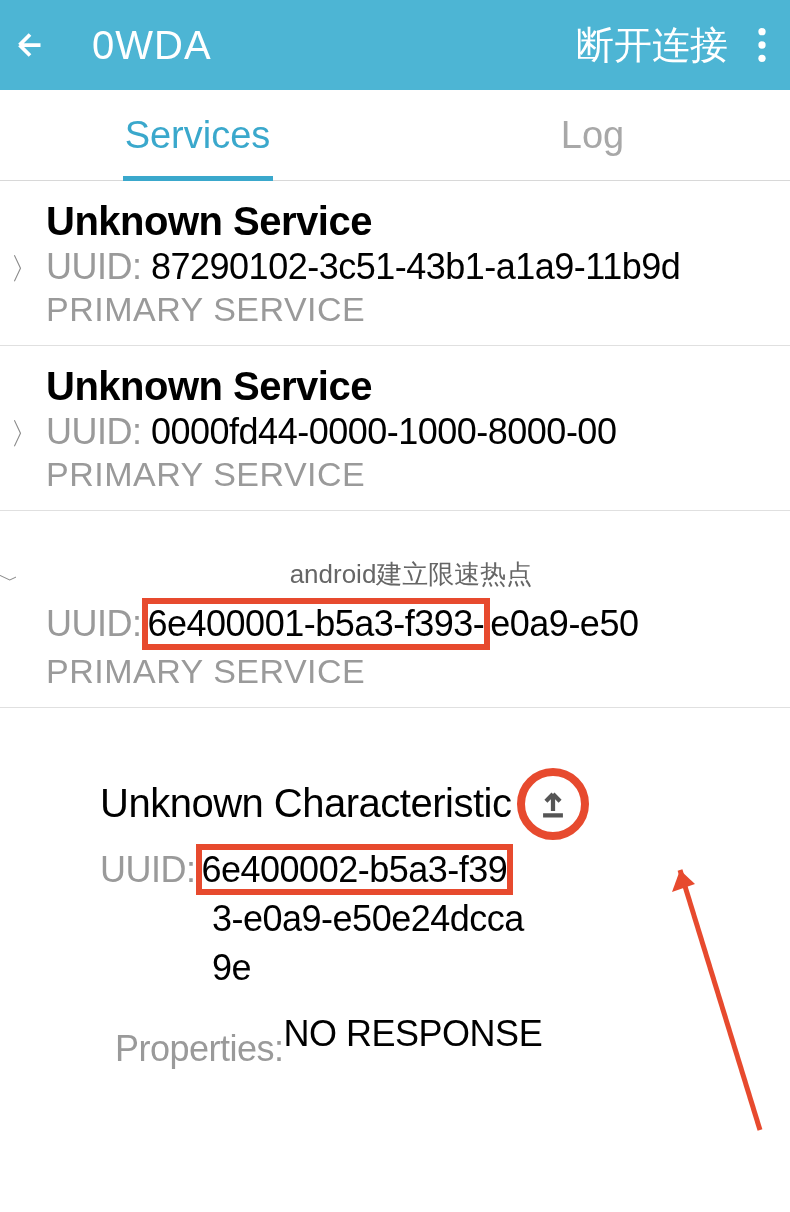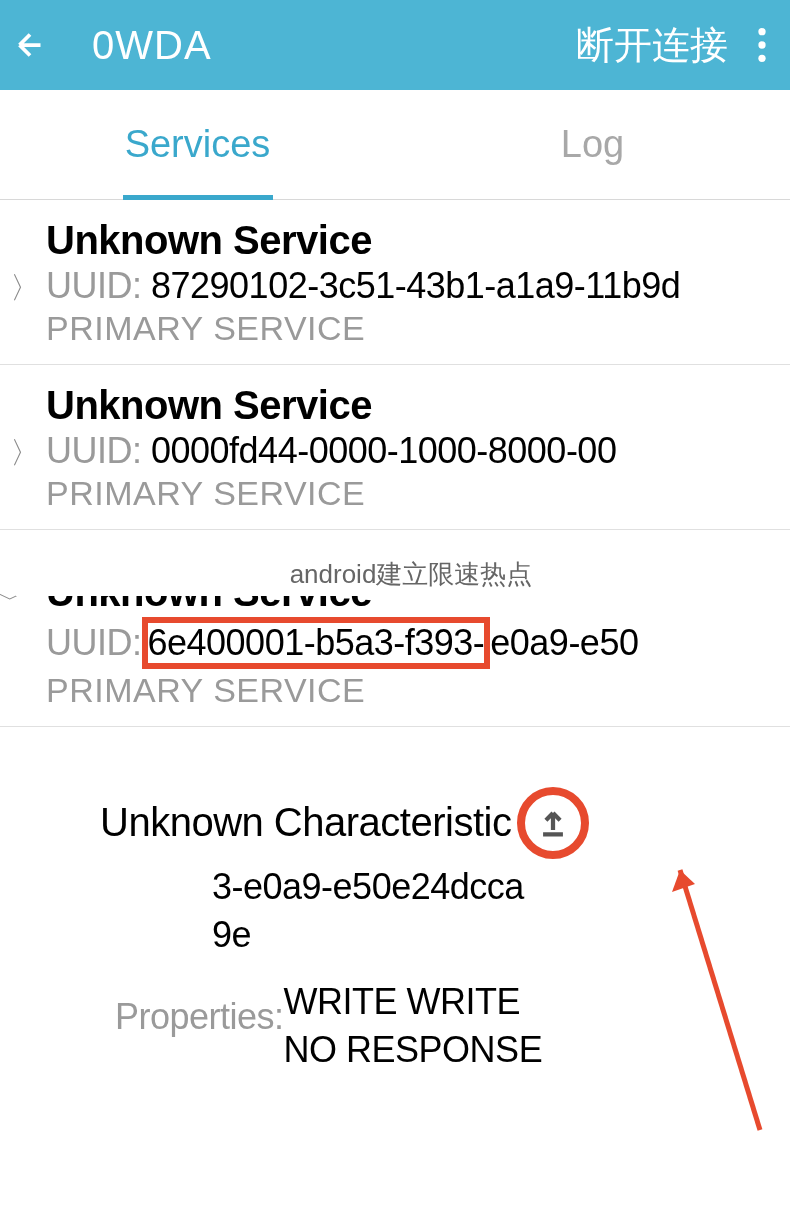--- a/index.html
+++ b/index.html
@@ -48,21 +48,21 @@
       width: 40px;
       height: 44px;
       display: flex;
       align-items: center;
       justify-content: center;
       cursor: pointer;
     }
     .tabs {
       display: flex;
       border-bottom: 1px solid #d8d8d8;
-      height: 110px;
+      height: 91px;
     }
     .tab {
       flex: 1;
       display: flex;
       align-items: center;
       justify-content: center;
       font-size: 38px;
       color: #a8a8a8;
       cursor: pointer;
       position: relative;
@@ -267,27 +267,29 @@
 <div class="characteristic">
   <div class="char-title-row">
     <span class="char-name">Unknown Characteristic</span>
     <span class="upload-circle">
       <svg width="34" height="34" viewBox="0 0 24 24" fill="none" stroke="#555" stroke-width="3">
         <path d="M12 17V5M12 5L7 10M12 5L17 10M5 20H19"></path>
       </svg>
     </span>
   </div>
   <div class="char-uuid-block">
+    <div class="char-uuid-line1">
+      <span class="uuid-label">UUID:</span><span class="highlight-box">6e400002-b5a3-f39</span>
+    </div>
     <div class="char-uuid-rest">3-e0a9-e50e24dcca</div>
     <div class="char-uuid-rest">9e</div>
   </div>
   <div class="props-row">
     <span class="props-label">Properties:</span>
     <span class="props-values">
-      <div>WRITE WRITE</div>
       <div>NO RESPONSE</div>
     </span>
   </div>
 </div>
 
 <svg class="arrow-svg" width="130" height="300">
   <line x1="110" y1="290" x2="30" y2="30" stroke="#e74a2e" stroke-width="5"></line>
   <polygon points="30,30 22,52 45,44" fill="#e74a2e"></polygon>
 </svg>
 

